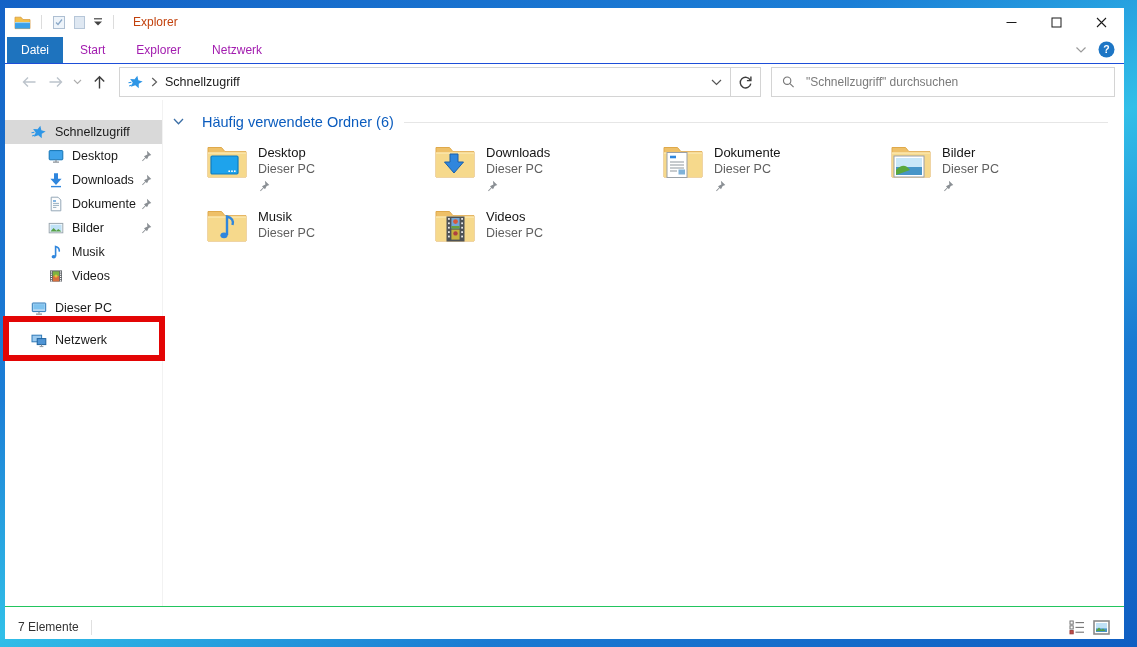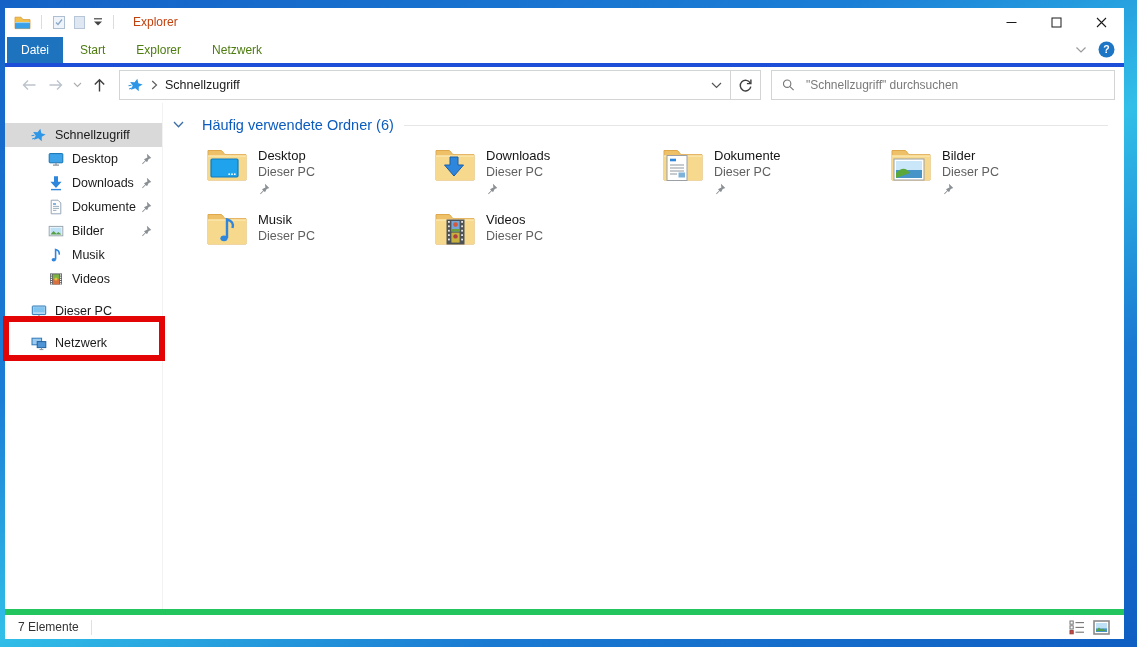--- a/index.html
+++ b/index.html
@@ -11,22 +11,22 @@
 
   
   .titlebar{height:28px;display:flex;align-items:center;padding-left:9px;flex:none;}
   .qat{display:flex;align-items:center;gap:7px;}
   .qat-sep{width:1px;height:14px;background:#dcdcdc;margin:0 3px;}
   .win-title{font-size:12px;color:#c2410c;margin-left:16px;}
   .caption{margin-left:auto;display:flex;height:100%;}
   .cap-btn{width:45px;height:100%;display:flex;align-items:center;justify-content:center;cursor:default;}
 
   
-  .tabbar{height:27px;display:flex;align-items:flex-end;border-bottom:4px solid #1d4ed8;flex:none;}
-  .tab{font-size:12px;color:#4d7c0f;height:26px;box-sizing:border-box;padding:6px 14px 0 14px;}
+  .tabbar{height:27px;display:flex;align-items:flex-end;border-bottom:1px solid #1d4ed8;flex:none;}
+  .tab{font-size:12px;color:#a21caf;height:26px;box-sizing:border-box;padding:6px 14px 0 14px;}
   .tab.active{background:#1e73be;color:#fff;margin-left:2px;}
   .tab.plain{margin-left:3px;}
   .tab-right{margin-left:auto;display:flex;align-items:center;gap:11px;padding:0 9px 5px 0;}
 
   
   .addressbar{height:36px;display:flex;align-items:center;padding-left:10px;padding-right:7px;flex:none;}
   .nav-btn{width:27px;height:28px;display:flex;align-items:center;justify-content:center;flex:none;}
   .nav-btn.narrow{width:17px;}
   .addrbox{height:30px;box-sizing:border-box;border:1px solid #d4d4d4;display:flex;align-items:center;
     width:612px;margin-left:6px;background:#fff;}
@@ -58,22 +58,22 @@
   .sec-line{flex:1;height:1px;background:#e6e6e6;margin-left:10px;margin-right:2px;}
   .grid{margin:13px 0 0 22px;display:grid;grid-template-columns:repeat(4,228px);grid-auto-rows:64px;}
   .tile{display:flex;padding-left:10px;cursor:default;}
   .tile-icon{width:44px;height:37px;flex:none;}
   .tile-text{margin-left:9px;padding-top:2px;}
   .tile-name{font-size:13px;color:#151515;line-height:16px;}
   .tile-loc{font-size:12.5px;color:#5f5f5f;line-height:16px;}
   .tile-pin{margin-top:3px;width:12px;height:12px;}
 
   
-  .statusbar{height:24px;flex:none;border-top:6px solid #22c55e;display:flex;align-items:center;
-    font-size:12px;color:#333;padding:0 14px 0 13px;}
+  .statusbar{height:24px;flex:none;border-top:1px solid #22c55e;display:flex;align-items:center;
+    font-size:12px;color:#333;padding:8px 14px 0 13px;}
   .sb-sep{width:1px;height:15px;background:#e0e0e0;margin-left:12px;}
   .sb-views{margin-left:auto;display:flex;gap:8px;align-items:center;}
 
   
   .red-highlight{position:absolute;left:3px;top:316px;width:162px;height:45px;
     border:6px solid #e30505;box-sizing:border-box;z-index:9;pointer-events:none;}
 </style>
 </head>
 <body>
 

